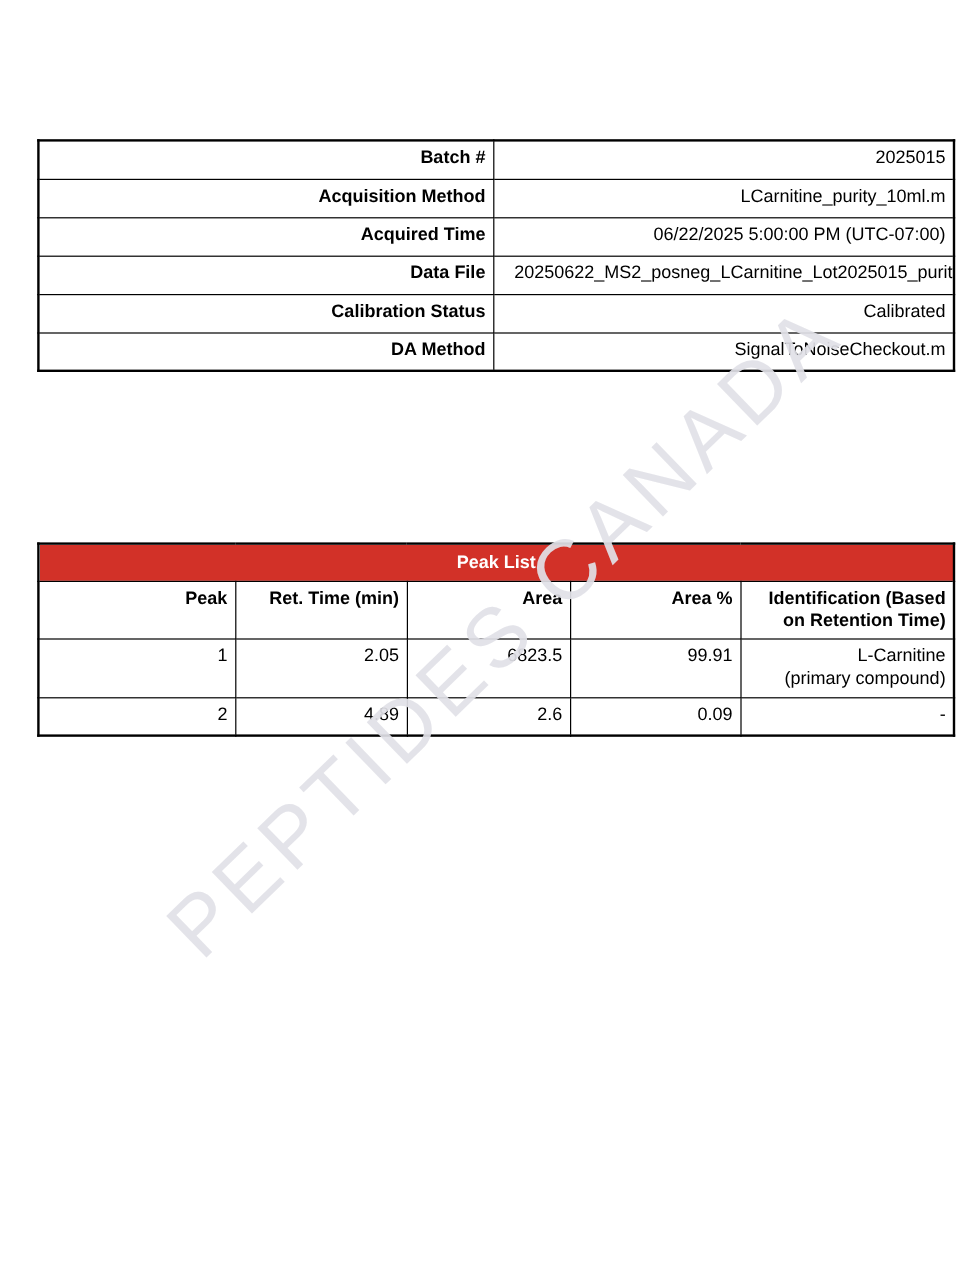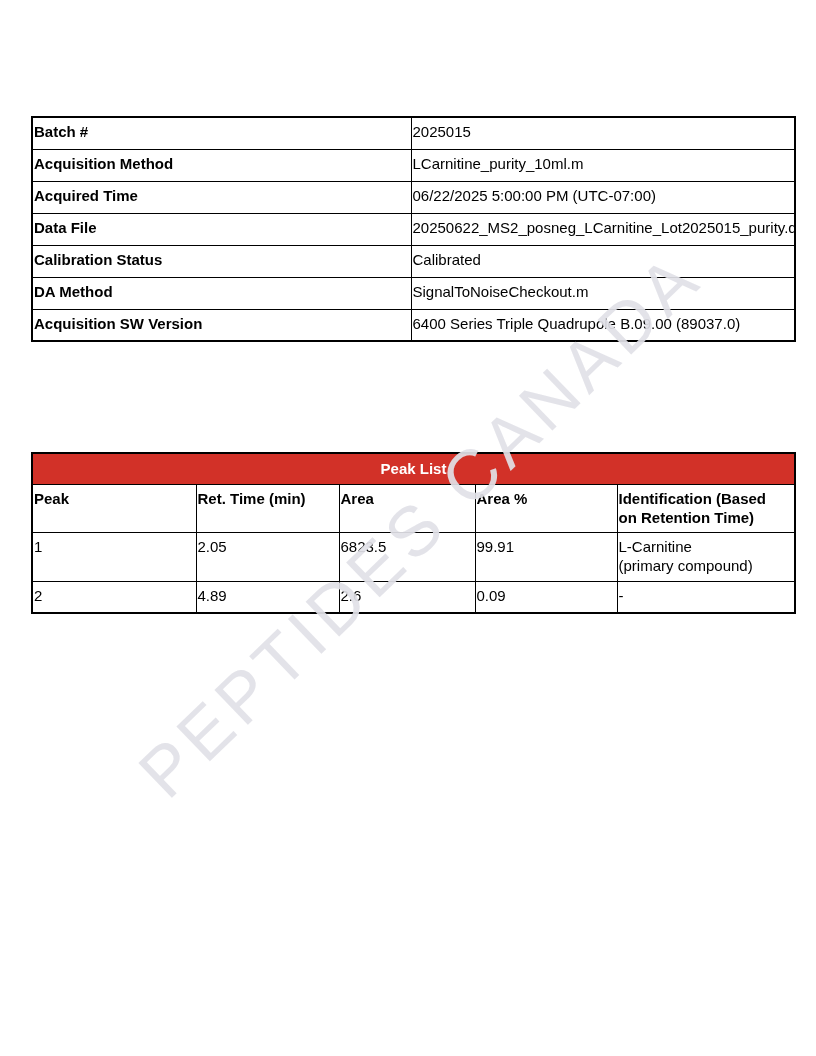--- a/index.html
+++ b/index.html
@@ -25,25 +25,25 @@
     left: 31px;
     border-collapse: collapse;
     table-layout: fixed;
     width: 763px;
     border: 2px solid #000;
   }
   table.info-table { top: 116px; }
   table.peak-table { top: 452px; }
   td, th {
     border: 1px solid #000;
-    padding: 4px 6px 2px 1px;
+    padding: 4px 6px 2px 17px;
     font-size: 15px;
     line-height: 19px;
     vertical-align: top;
-    text-align: left;
+    text-align: right;
     box-sizing: border-box;
     overflow: hidden;
   }
   tr.band td {
     background: #d23128;
     color: #ffffff;
     font-weight: bold;
     text-align: center;
     vertical-align: middle;
     height: 31px;
@@ -105,24 +105,20 @@
         <td class="val">20250622_MS2_posneg_LCarnitine_Lot2025015_purity.d</td>
       </tr>
       <tr>
         <td class="lbl">Calibration Status</td>
         <td class="val">Calibrated</td>
       </tr>
       <tr>
         <td class="lbl">DA Method</td>
         <td class="val">SignalToNoiseCheckout.m</td>
       </tr>
-      <tr>
-        <td class="lbl">Acquisition SW Version</td>
-        <td class="val">6400 Series Triple Quadrupole B.09.00 (89037.0)</td>
-      </tr>
     </tbody>
   </table>
 
   <table class="report peak-table">
     <colgroup>
       <col style="width:164px">
       <col style="width:143px">
       <col style="width:136px">
       <col style="width:142px">
       <col style="width:178px">

